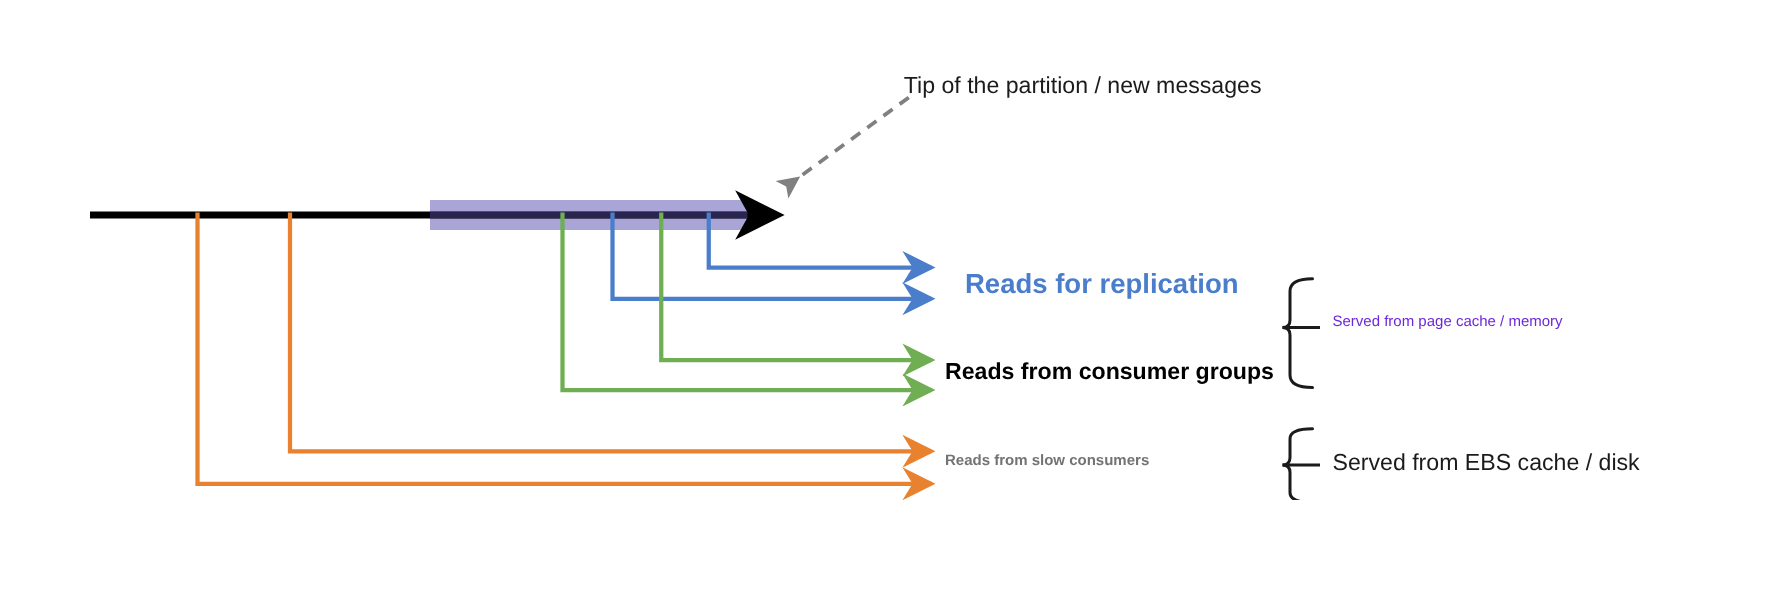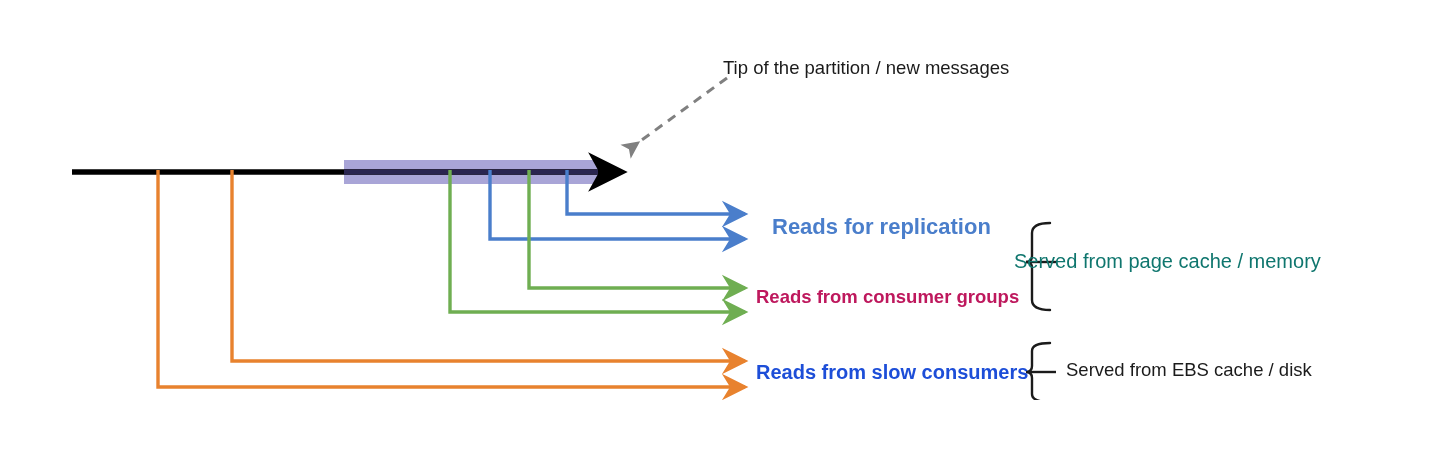--- a/index.html
+++ b/index.html
@@ -48,35 +48,35 @@
     top: 216px;
     font-size: 22px;
     color: #4a7ecb;
     font-weight: 600;
     margin-left: 16px;
   }
   .lbl-cg {
     left: 756px;
     top: 288px;
     font-size: 18.5px;
-    color: #be185d;
+    color: #000000;
     font-weight: 600;
   }
   .lbl-slow {
     left: 756px;
     top: 362px;
-    font-size: 20px;
-    color: #1d4ed8;
+    font-size: 12px;
+    color: #737373;
     font-weight: 600;
   }
   .lbl-brace1 {
-    left: 1014px;
+    left: 1066px;
     top: 251px;
-    font-size: 20px;
-    color: #0f766e;
+    font-size: 12px;
+    color: #6d28d9;
   }
   .lbl-brace2 {
     left: 1066px;
     top: 361px;
     font-size: 18.5px;
     color: #1b1b1b;
   }
 </style>
 </head>
 <body>

